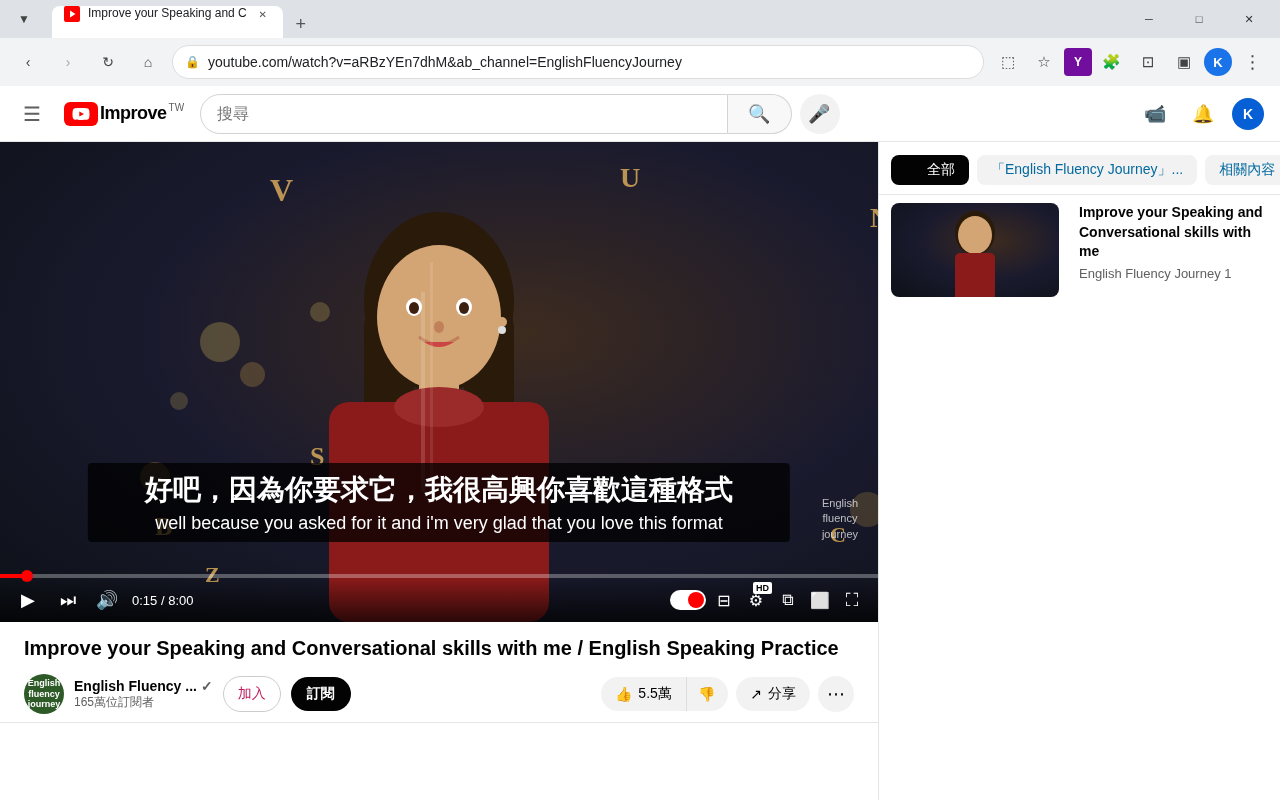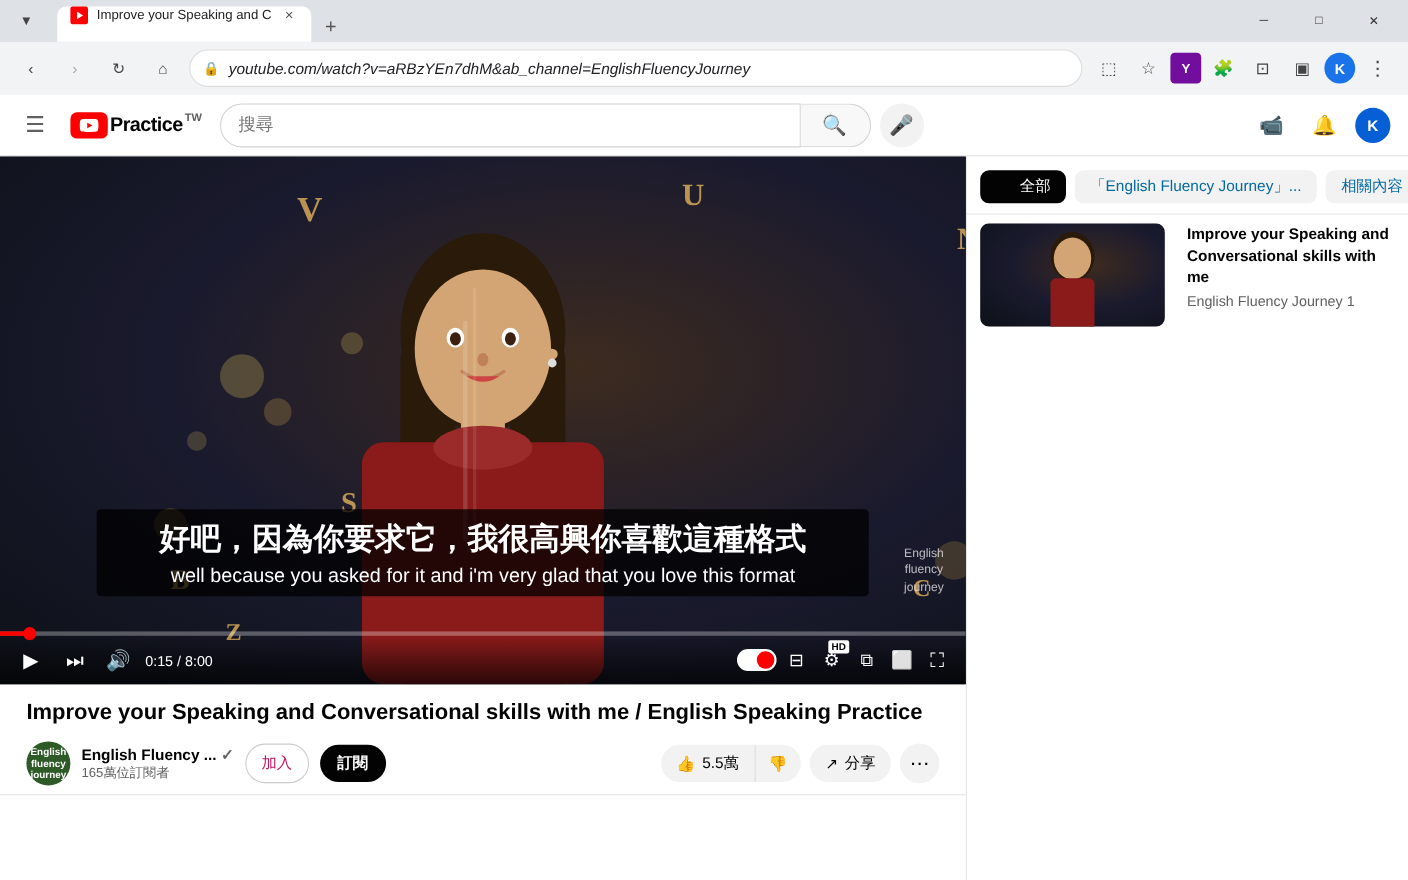--- a/index.html
+++ b/index.html
@@ -109,21 +109,21 @@
       align-items: center;
       background: #ffffff;
       border-radius: 22px;
       height: 34px;
       padding: 0 12px;
       gap: 8px;
       font-size: 14px;
       color: #202124;
       border: 1px solid #ddd;
     }
-    .address-text { flex: 1; font-size: 14px; color: #202124; font-style: italic; }
+    .address-text { flex: 1; font-size: 14px; color: #202124; }
     .lock-icon { font-size: 12px; color: #5f6368; }
 
     .toolbar-right {
       display: flex;
       align-items: center;
       gap: 4px;
     }
     .toolbar-icon {
       width: 32px; height: 32px;
       border-radius: 50%;
@@ -195,21 +195,20 @@
       font-size: 18px;
       font-weight: 700;
       color: #030303;
       letter-spacing: -0.5px;
     }
     .yt-logo-country {
       font-size: 10px;
       color: #606060;
       align-self: flex-start;
       margin-top: 0;
-      font-weight: bold;
     }
 
     .yt-search-area {
       flex: 1;
       display: flex;
       align-items: center;
       max-width: 640px;
     }
     .yt-search-box {
       flex: 1;
@@ -716,21 +715,21 @@
 <div class="yt-page">
 
   <div class="yt-header">
     <div class="yt-menu-icon">☰</div>
     <div class="yt-logo">
       <div class="yt-logo-icon">
         <svg viewBox="0 0 18 12" fill="white">
             <path d="M17.1 1.9c-.2-.7-.8-1.3-1.5-1.5C14.3 0 9 0 9 0S3.7 0 2.4.4C1.7.6 1.1 1.2.9 1.9.5 3.2.5 6 .5 6s0 2.8.4 4.1c.2.7.8 1.3 1.5 1.5C3.7 12 9 12 9 12s5.3 0 6.6-.4c.7-.2 1.3-.8 1.5-1.5.4-1.3.4-4.1.4-4.1s0-2.8-.4-4.1zM7.3 8.5V3.5L12 6l-4.7 2.5z"></path>
           </svg>
       </div>
-      <span class="yt-logo-text">Practice</span>
+      <span class="yt-logo-text">Improve</span>
       <span class="yt-logo-country">TW</span>
     </div>
 
     <div class="yt-search-area">
       <div class="yt-search-box">
         <input class="yt-search-input" placeholder="搜尋" style="">
       </div>
       <button class="yt-search-btn">
         <span>🔍</span>
       </button>

